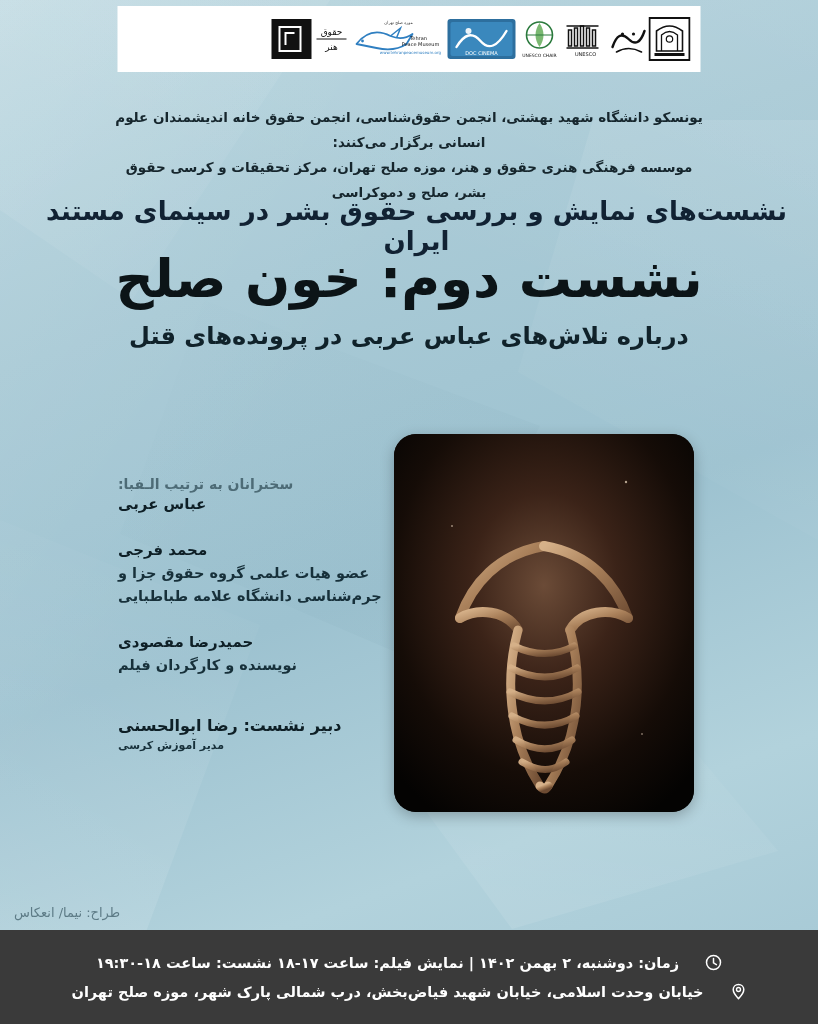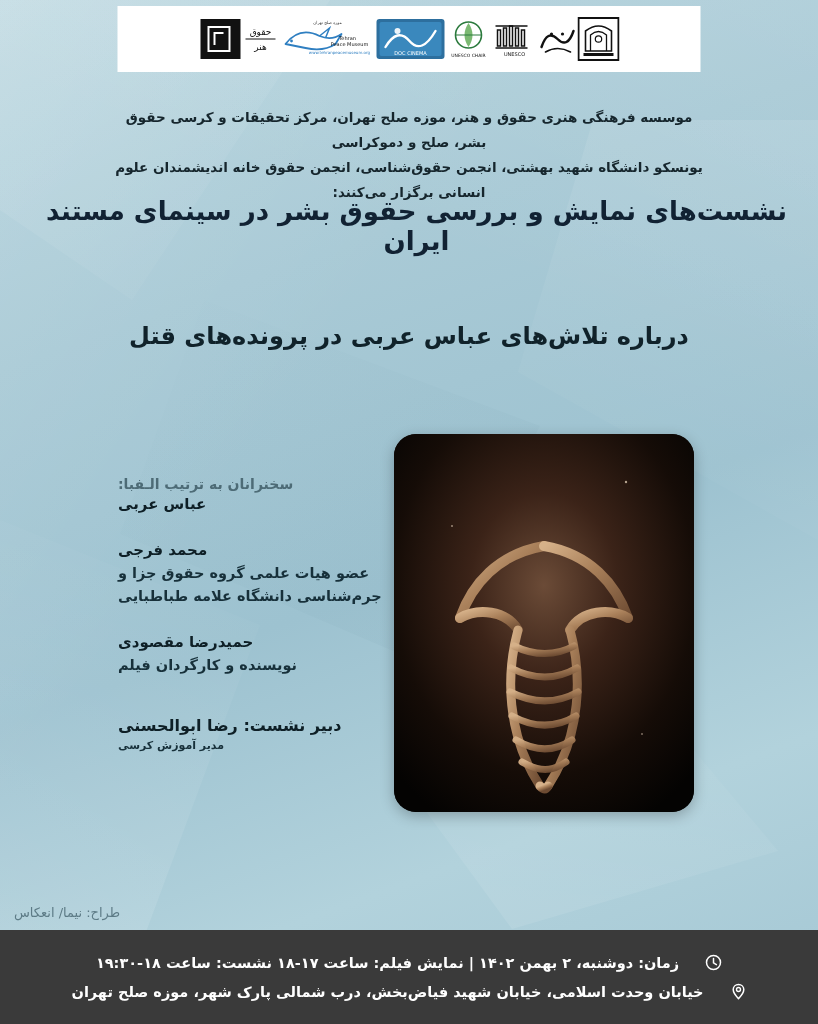--- a/index.html
+++ b/index.html
@@ -32,21 +32,21 @@
         background: linear-gradient(320deg, rgba(120,160,175,0.12), rgba(255,255,255,0));
         clip-path: polygon(20% 0, 100% 35%, 70% 100%, 0 65%); }
   .f5 { bottom:95px; right:40px; width:380px; height:260px;
         background: linear-gradient(10deg, rgba(255,255,255,0.10), rgba(255,255,255,0));
         clip-path: polygon(0 40%, 60% 0, 100% 70%, 30% 100%); }
 
   
   .logo-bar {
     position: absolute; top: 6px; left: 50%; transform: translateX(-50%);
     width: 583px; height: 66px; background: #ffffff;
-    display: flex; align-items: center; justify-content: center;
+    display: flex; align-items: center; justify-content: flex-start;
     padding: 0 10px;
   }
   .logo { display: flex; align-items: center; justify-content: center; }
   .logo svg { display: block; }
 
   
   .organizers {
     position: absolute; top: 105px; right: 110px; left: 110px;
     text-align: center; color: #16262d;
     font-size: 13.5px; line-height: 1.85; font-weight: 700;
@@ -203,25 +203,26 @@
       <svg width="42" height="42" viewBox="0 0 42 42">
         <rect x="1" y="1" width="40" height="40" fill="#111"></rect>
         <path d="M9 33 L9 9 L30 9 L30 33 Z" fill="none" stroke="#fff" stroke-width="2"></path>
         <path d="M15 27 L15 15 L24 15" fill="none" stroke="#fff" stroke-width="2"></path>
       </svg>
     </div>
 
   </div>
 
   <div class="organizers">
+    <div>یونسکو دانشگاه شهید بهشتی، انجمن حقوق‌شناسی، انجمن حقوق خانه اندیشمندان علوم انسانی برگزار می‌کنند:</div>
     <div>موسسه فرهنگی هنری حقوق و هنر، موزه صلح تهران، مرکز تحقیقات و کرسی حقوق بشر، صلح و دموکراسی</div>
-    <div>یونسکو دانشگاه شهید بهشتی، انجمن حقوق‌شناسی، انجمن حقوق خانه اندیشمندان علوم انسانی برگزار می‌کنند:</div>
   </div>
 
   <div class="series-title">نشست‌های نمایش و بررسی حقوق بشر در سینمای مستند ایران</div>
+  <div class="main-title">نشست دوم: خون صلح</div>
   <div class="subtitle">درباره تلاش‌های عباس عربی در پرونده‌های قتل</div>
 
   <div class="art-frame">
     <svg viewBox="0 0 300 378" preserveAspectRatio="xMidYMid slice">
       <defs>
         <radialGradient id="bg" cx="50%" cy="40%" r="70%">
           <stop offset="0%" stop-color="#6b4b37"></stop>
           <stop offset="35%" stop-color="#3b2318"></stop>
           <stop offset="72%" stop-color="#150c07"></stop>
           <stop offset="100%" stop-color="#040302"></stop>

